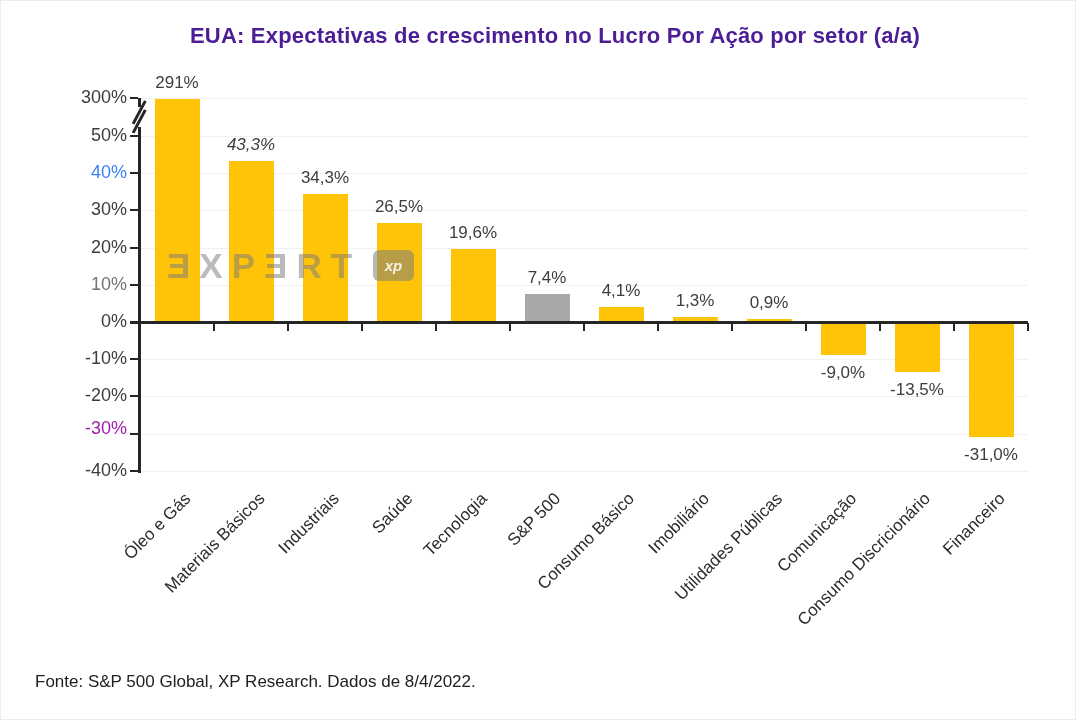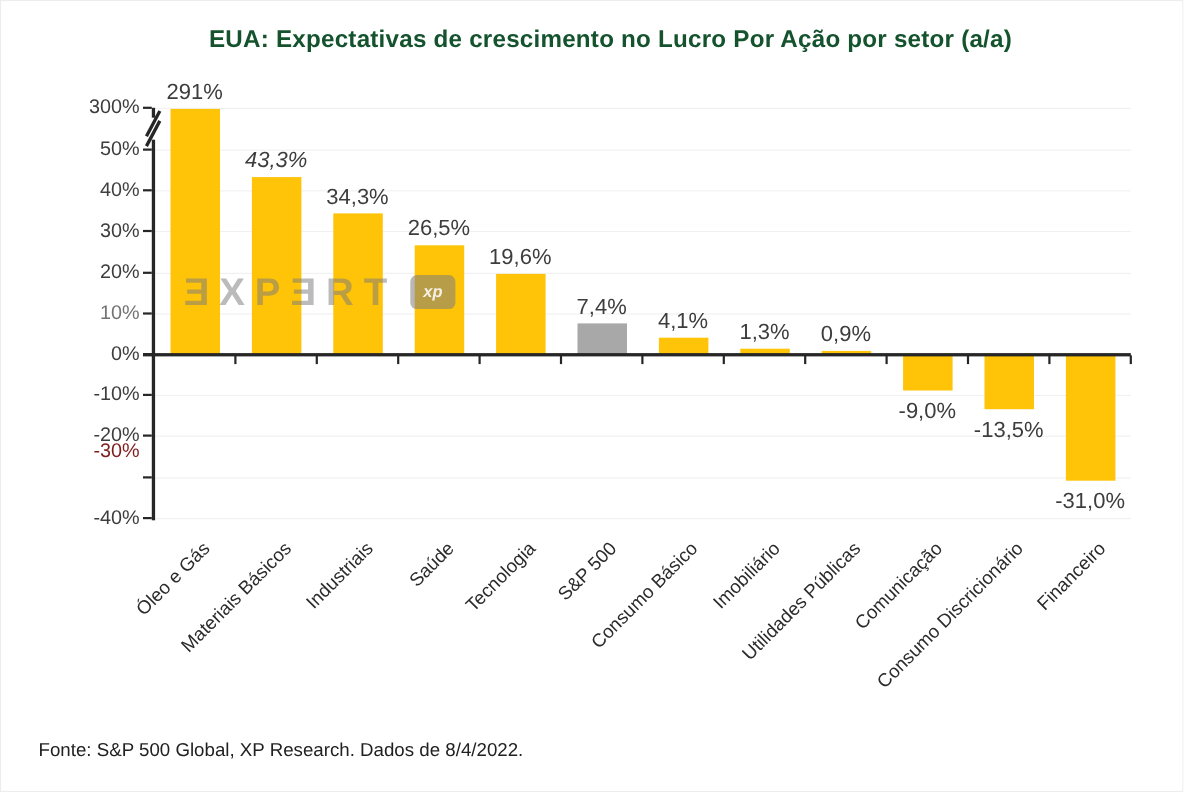--- a/index.html
+++ b/index.html
@@ -3,34 +3,34 @@
 <meta charset="utf-8">
 <style>
   html,body{margin:0;padding:0;background:#fff;}
   #page{
     position:relative;width:1076px;height:720px;background:#ffffff;
     font-family:"Liberation Sans","DejaVu Sans",sans-serif;
     overflow:hidden;border:1px solid #ededed;box-sizing:border-box;
   }
   #chart-title{
     position:absolute;top:22px;left:40px;right:6px;text-align:center;
-    font-size:22px;font-weight:700;color:#14532d;letter-spacing:.2px;
+    font-size:22px;font-weight:700;color:#4c1d95;letter-spacing:.2px;
   }
   #plot{position:absolute;inset:0;}
   .gridline{position:absolute;height:1px;background:#f0f0f0;}
   .yaxis-line{position:absolute;width:2.5px;background:#262626;}
   .baseline{position:absolute;height:2.5px;background:#262626;z-index:2;}
   .ytick{position:absolute;height:2px;width:8px;background:#262626;}
   .xtick{position:absolute;width:2px;height:8px;background:#262626;z-index:2;}
   .ylabel{
     position:absolute;width:100px;text-align:right;font-size:18px;color:#3d3d3d;
   }
   .bar{position:absolute;z-index:1;}
   .val-label{
-    position:absolute;width:110px;text-align:center;font-size:20px;color:#3d3d3d;z-index:3;
+    position:absolute;width:110px;text-align:center;font-size:17px;color:#3d3d3d;z-index:3;
   }
   .xlabel{
     position:absolute;white-space:nowrap;font-size:17px;color:#2b2b2b;
     transform:rotate(-45deg);transform-origin:100% 0%;text-align:right;
   }
   .break-gap{position:absolute;background:#ffffff;z-index:2;}
   .break-slash{position:absolute;width:26px;height:2.5px;background:#262626;transform:rotate(-62deg);z-index:3;}
   #watermark{
     position:absolute;left:166px;top:249px;display:flex;align-items:center;gap:12px;
     z-index:4;pointer-events:none;
@@ -64,35 +64,35 @@
       <div class="gridline" style="left: 139px; width: 888px; top: 358.2px; background: rgb(240, 240, 240);"></div>
       <div class="gridline" style="left: 139px; width: 888px; top: 395.4px; background: rgb(240, 240, 240);"></div>
       <div class="gridline" style="left: 139px; width: 888px; top: 432.6px; background: rgb(240, 240, 240);"></div>
       <div class="gridline" style="left: 139px; width: 888px; top: 469.8px; background: rgb(240, 240, 240);"></div>
       <div class="yaxis-line" style="left: 137px; top: 97px; height: 374.8px; background: rgb(38, 38, 38);"></div>
       <div class="ytick" style="left: 129px; top: 96px; background: rgb(38, 38, 38);"></div>
       <div class="ylabel" style="left: 26px; top: 86px; color: rgb(61, 61, 61);">300%</div>
       <div class="ytick" style="left: 129px; top: 134px; background: rgb(38, 38, 38);"></div>
       <div class="ylabel" style="left: 26px; top: 124px; color: rgb(61, 61, 61);">50%</div>
       <div class="ytick" style="left: 129px; top: 171.2px; background: rgb(38, 38, 38);"></div>
-      <div class="ylabel" style="left: 26px; top: 161.2px; color: #404040;">40%</div>
+      <div class="ylabel" style="left: 26px; top: 161.2px; color: #3b82f6;">40%</div>
       <div class="ytick" style="left: 129px; top: 208.4px; background: rgb(38, 38, 38);"></div>
       <div class="ylabel" style="left: 26px; top: 198.4px; color: rgb(61, 61, 61);">30%</div>
       <div class="ytick" style="left: 129px; top: 245.6px; background: rgb(38, 38, 38);"></div>
       <div class="ylabel" style="left: 26px; top: 235.6px; color: rgb(61, 61, 61);">20%</div>
       <div class="ytick" style="left: 129px; top: 282.8px; background: rgb(38, 38, 38);"></div>
       <div class="ylabel" style="left: 26px; top: 272.8px; color: #737373;">10%</div>
       <div class="ytick" style="left: 129px; top: 320px; background: rgb(38, 38, 38);"></div>
       <div class="ylabel" style="left: 26px; top: 310px; color: rgb(61, 61, 61);">0%</div>
       <div class="ytick" style="left: 129px; top: 357.2px; background: rgb(38, 38, 38);"></div>
       <div class="ylabel" style="left: 26px; top: 347.2px; color: rgb(61, 61, 61);">-10%</div>
       <div class="ytick" style="left: 129px; top: 394.4px; background: rgb(38, 38, 38);"></div>
       <div class="ylabel" style="left: 26px; top: 384.4px; color: rgb(61, 61, 61);">-20%</div>
       <div class="ytick" style="left: 129px; top: 431.6px; background: rgb(38, 38, 38);"></div>
-      <div class="ylabel" style="left: 26px; top: 398px; color: #7f1d1d;">-30%</div>
+      <div class="ylabel" style="left: 26px; top: 417px; color: #a21caf;">-30%</div>
       <div class="ytick" style="left: 129px; top: 468.8px; background: rgb(38, 38, 38);"></div>
       <div class="ylabel" style="left: 26px; top: 458.8px; color: rgb(61, 61, 61);">-40%</div>
       <div class="break-gap" style="left: 135px; top: 106px; width: 6px; height: 20px;"></div>
       <div class="break-slash" style="left: 125px; top: 110px; background: rgb(38, 38, 38);"></div>
       <div class="break-slash" style="left: 125px; top: 119px; background: rgb(38, 38, 38);"></div>
       <div class="baseline" style="left: 129px; top: 320px; width: 898px; background: rgb(38, 38, 38);"></div>
       <div class="xtick" style="left: 212px; top: 322px; background: rgb(38, 38, 38);"></div>
       <div class="xtick" style="left: 286px; top: 322px; background: rgb(38, 38, 38);"></div>
       <div class="xtick" style="left: 360px; top: 322px; background: rgb(38, 38, 38);"></div>
       <div class="xtick" style="left: 434px; top: 322px; background: rgb(38, 38, 38);"></div>

